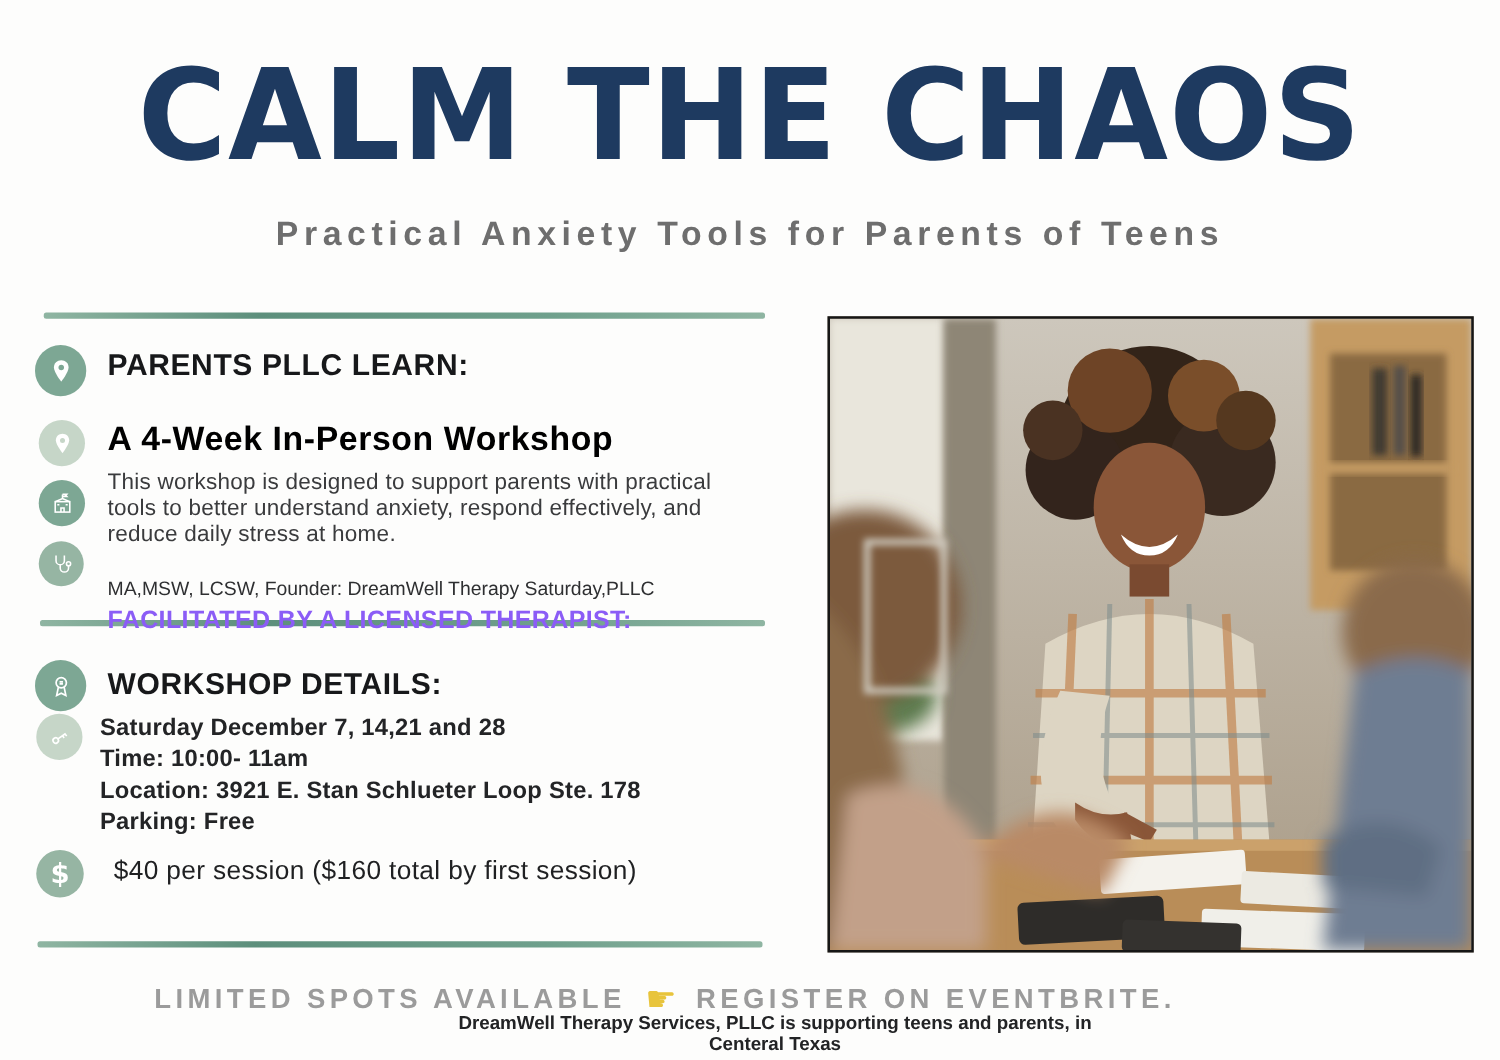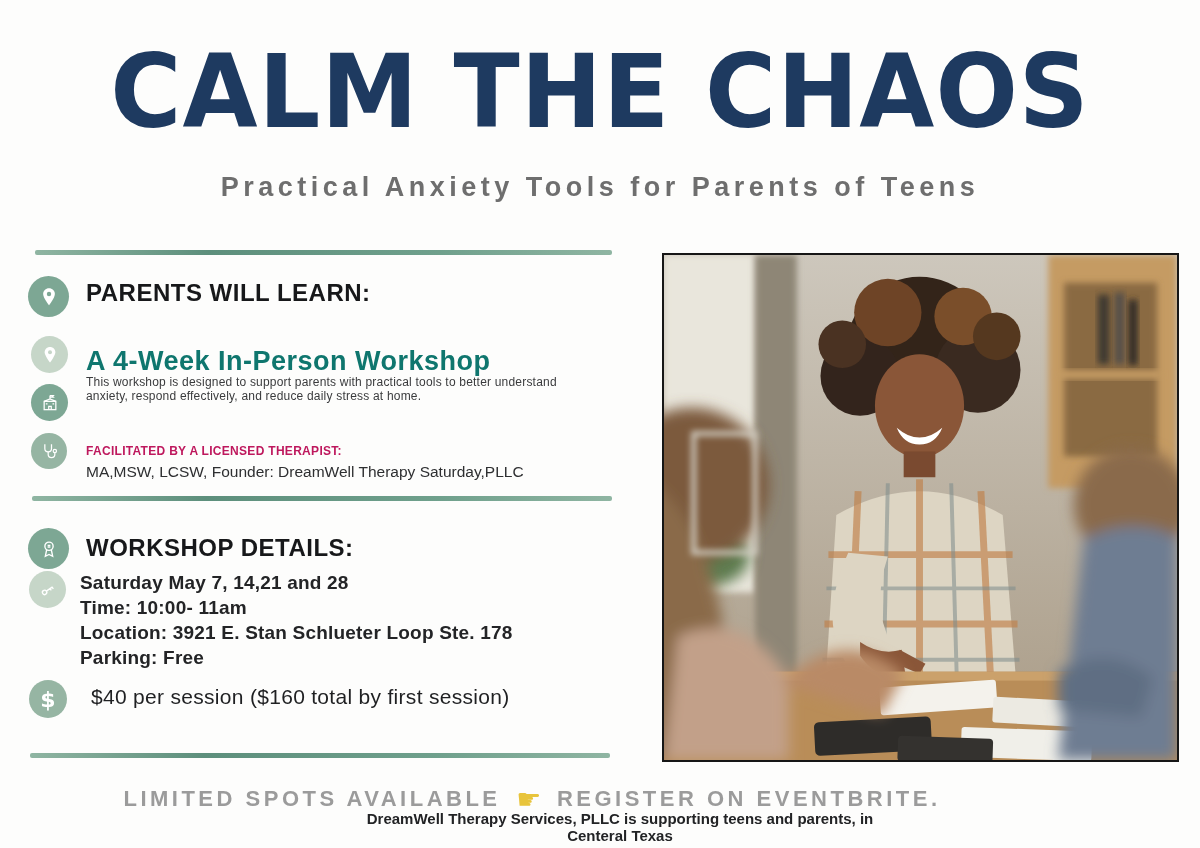--- a/index.html
+++ b/index.html
@@ -38,29 +38,29 @@
   .ic-light { background:#c6d6c8; }
   .icon-circle svg { display:block; }
 
   
   .sec-heading {
     position:absolute; font-size:24px; font-weight:800;
     letter-spacing:0.5px; color:#17181a;
   }
   .workshop-title {
     position:absolute; font-size:27px; font-weight:600;
-    letter-spacing:0.5px; color:#0f766e;margin-top:10px;
+    letter-spacing:0.5px; color:#000000;
   }
   .description {
-    position:absolute; width:492px; font-size:12px; font-weight:500;
+    position:absolute; width:492px; font-size:18px; font-weight:500;
     line-height:1.17; color:#3a3b3d; letter-spacing:0.2px;
   }
   .facilitator-heading {
-    position:absolute; font-size:12px; font-weight:800;
-    letter-spacing:0.3px; color:#be185d;
+    position:absolute; font-size:20px; font-weight:800;
+    letter-spacing:0.3px; color:#8b5cf6;margin-top:41px;
   }
   .facilitator-sub {
     position:absolute; font-size:15.5px; font-weight:400; color:#2e2f31;
   }
   .detail-lines {
     position:absolute; left:80px; top:570px;
     font-size:19px; font-weight:600; color:#232426; line-height:25px;
     letter-spacing:0.2px;
   }
   .price-line {
@@ -125,21 +125,21 @@
     </svg>
   </div>
   <div class="icon-circle ic-mid" style="left:31px; top:433px; width:36px; height:36px;">
     <svg width="20" height="20" viewBox="0 0 24 24" fill="none" stroke="#ffffff" stroke-width="1.5">
       <path d="M7 4v5a4 4 0 0 0 8 0V4"></path>
       <path d="M11 13v3a4 4 0 0 0 8 0v-2"></path>
       <circle cx="19" cy="12" r="2"></circle>
     </svg>
   </div>
 
-  <h2 class="sec-heading" style="left:86px; top:279px;">PARENTS WILL LEARN:</h2>
+  <h2 class="sec-heading" style="left:86px; top:279px;">PARENTS PLLC LEARN:</h2>
   <h3 class="workshop-title" style="left:86px; top:336px;">A 4-Week In-Person Workshop</h3>
   <p class="description" style="left:86px; top:375px;">This workshop is designed to support parents with practical tools to better understand anxiety, respond effectively, and reduce daily stress at home.</p>
   <h4 class="facilitator-heading" style="left:86px; top:444px;">FACILITATED BY A LICENSED THERAPIST:</h4>
   <div class="facilitator-sub" style="left:86px; top:463px;">MA,MSW, LCSW, Founder: DreamWell Therapy Saturday,PLLC</div>
 
   <div class="icon-circle ic-solid" style="left:28px; top:528px; width:41px; height:41px;">
     <svg width="22" height="22" viewBox="0 0 24 24" fill="none" stroke="#ffffff" stroke-width="1.5">
       <circle cx="12" cy="9" r="4.5"></circle>
       <path d="M9.5 12.8 8 20l4-2 4 2-1.5-7.2"></path>
       <path d="M10.5 8.2h3M10.5 10h3"></path>
@@ -150,21 +150,21 @@
       <circle cx="7" cy="12" r="2.6"></circle>
       <path d="M9.6 12h9M15 12v2.6M18 12v2.6"></path>
     </svg>
   </div>
   <div class="icon-circle ic-mid" style="left:29px; top:680px; width:38px; height:38px;">
     <span style="color:#ffffff; font-size:22px; font-weight:700; font-family:'DejaVu Sans',sans-serif;">$</span>
   </div>
 
   <h2 class="sec-heading" style="left:86px; top:534px;">WORKSHOP DETAILS:</h2>
   <div class="detail-lines">
-    <div>Saturday May  7, 14,21 and 28</div>
+    <div>Saturday December  7, 14,21 and 28</div>
     <div>Time: 10:00- 11am</div>
     <div>Location: 3921 E. Stan Schlueter Loop Ste. 178</div>
     <div>Parking: Free</div>
   </div>
   <div class="price-line">$40 per session ($160 total by first session)</div>
 
   <div class="photo">
     <svg viewBox="0 0 518 509" preserveAspectRatio="none">
       <defs>
         <linearGradient id="wall" x1="0" y1="0" x2="0" y2="1">

